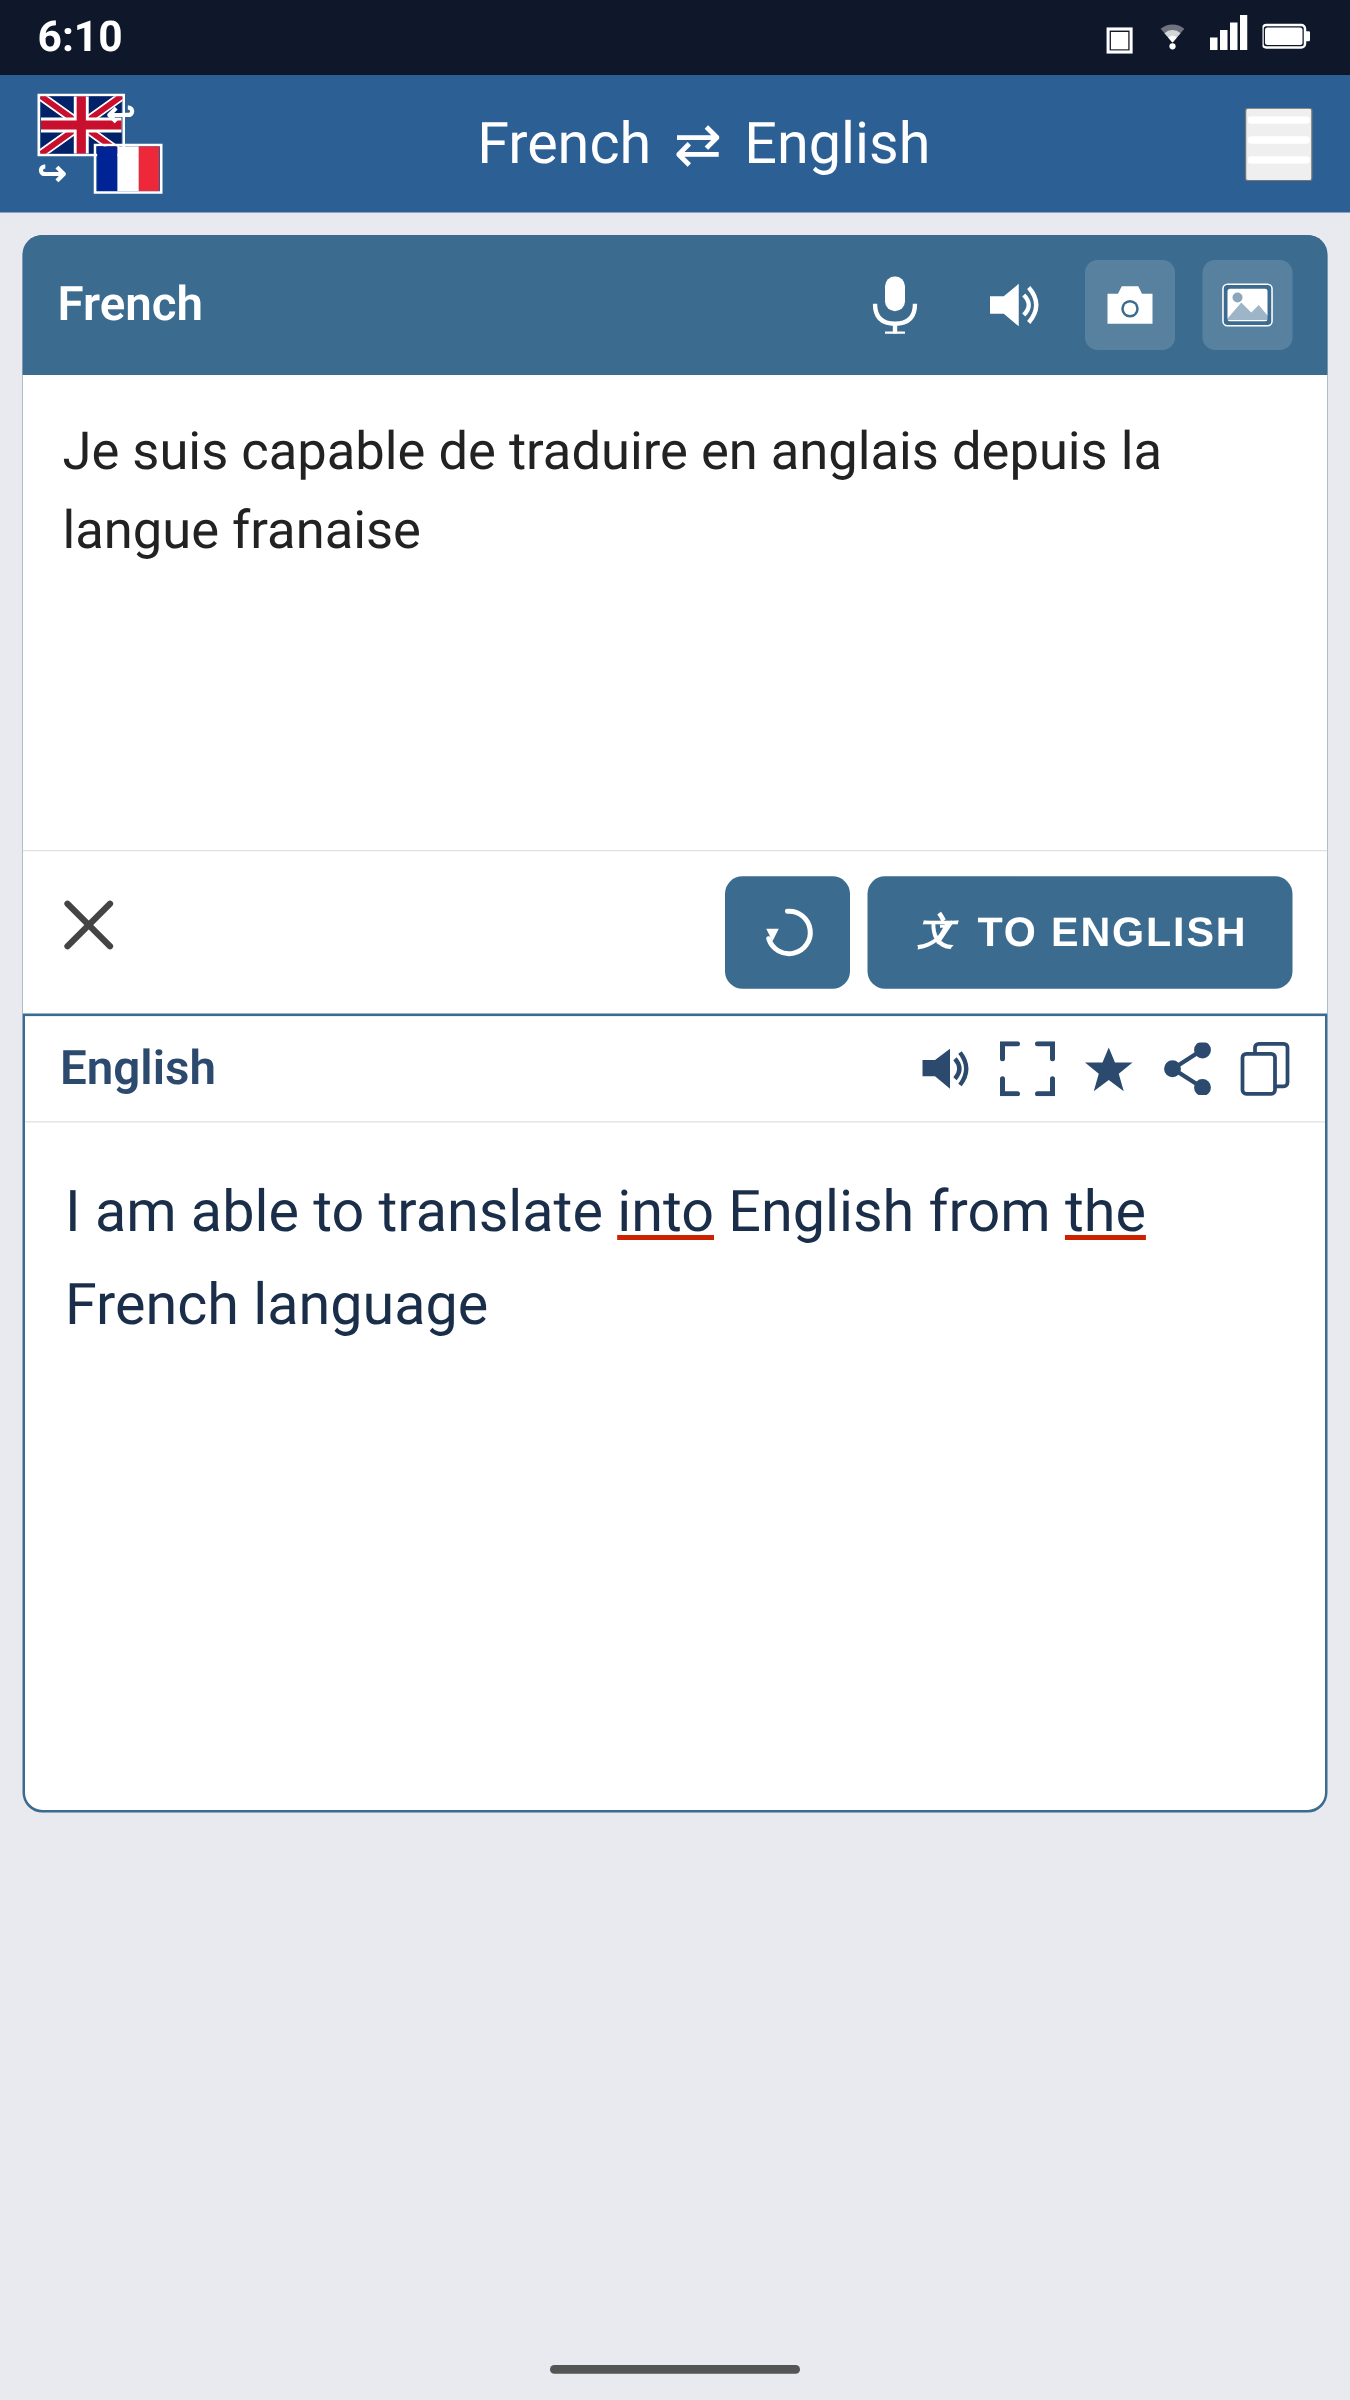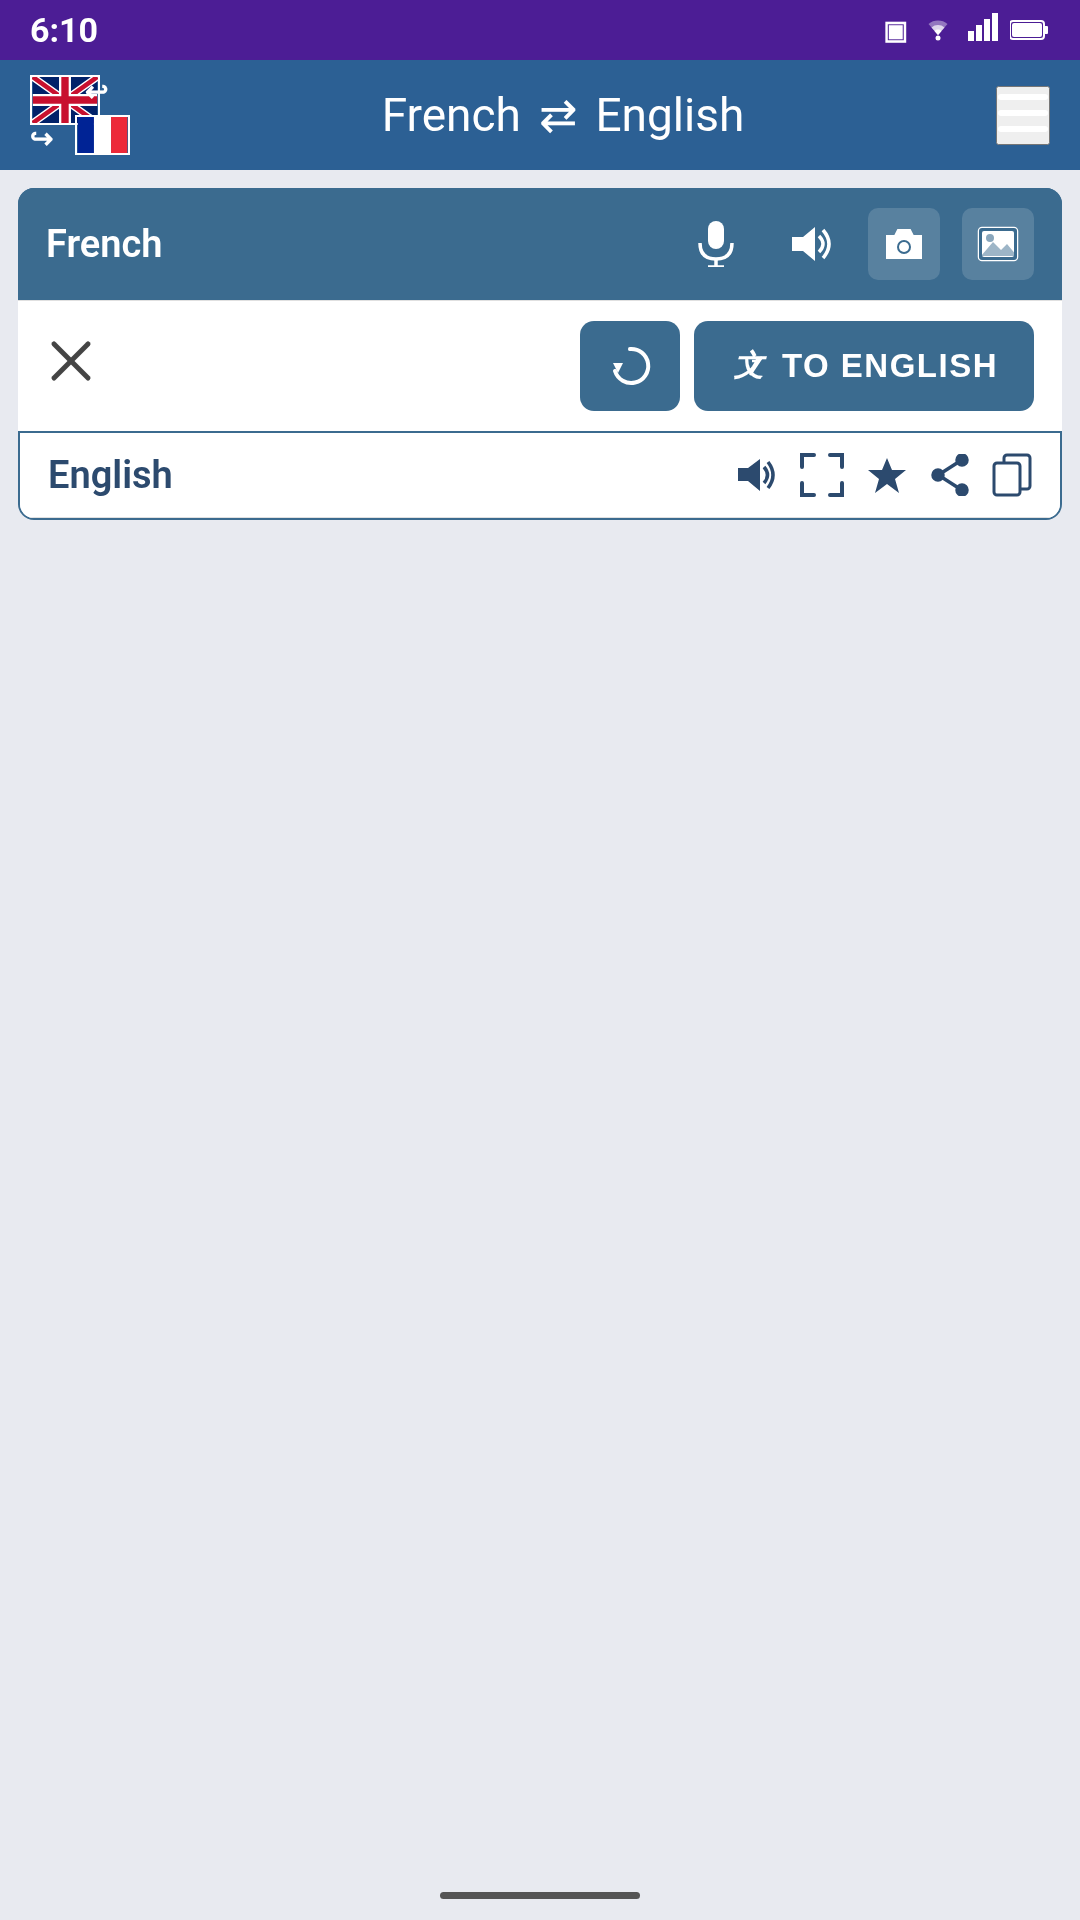--- a/index.html
+++ b/index.html
@@ -8,21 +8,21 @@
       width: 1080px;
       min-height: 1920px;
       font-family: 'Roboto', Arial, sans-serif;
       background: #e8eaf0;
       display: flex;
       flex-direction: column;
     }
 
     
     .status-bar {
-      background: #4c1d95;
+      background: #0f172a;
       height: 60px;
       display: flex;
       align-items: center;
       justify-content: space-between;
       padding: 0 30px;
       color: white;
       font-size: 30px;
       font-weight: bold;
     }
     .status-bar .time { font-size: 34px; font-weight: bold; }
@@ -347,20 +347,23 @@
             <rect x="2" y="2" width="38" height="32" rx="3" stroke="white" stroke-width="2.5" fill="white"></rect>
             <rect x="2" y="2" width="38" height="32" rx="3" fill="#3b6b8f"></rect>
             <rect x="5" y="5" width="32" height="26" rx="2" fill="white"></rect>
             <circle cx="13" cy="12" r="4" fill="#3b6b8f" opacity="0.6"></circle>
             <polygon points="4,30 16,16 24,24 30,18 40,30" fill="#3b6b8f" opacity="0.5"></polygon>
           </svg>
         </button>
       </div>
     </div>
 
+    <div class="input-text-area">
+      <span>Je suis capable de traduire en anglais depuis la langue franaise</span>
+    </div>
 
     <div class="input-footer">
       <button class="clear-btn">
         <svg width="50" height="50" viewBox="0 0 50 50">
           <line x1="8" y1="8" x2="42" y2="42" stroke="#444" stroke-width="5" stroke-linecap="round"></line>
           <line x1="42" y1="8" x2="8" y2="42" stroke="#444" stroke-width="5" stroke-linecap="round"></line>
         </svg>
       </button>
       <div class="action-btns">
         <button class="refresh-btn">
@@ -416,19 +419,22 @@
         </button>
         <button class="output-icon-btn">
           <svg width="40" height="44" viewBox="0 0 40 44" fill="none" stroke="#2c4a6e" stroke-width="3.5">
             <rect x="12" y="2" width="26" height="34" rx="3" stroke="#2c4a6e" stroke-width="3"></rect>
             <rect x="2" y="10" width="26" height="32" rx="3" stroke="#2c4a6e" stroke-width="3" fill="white"></rect>
           </svg>
         </button>
       </div>
     </div>
 
+    <div class="output-text-area">
+      <span>I am able to translate </span><span class="underline-red">into</span><span> English from </span><span class="underline-red">the</span><span><br>French language</span>
+    </div>
   </div>
 
 </div>
 
 <div class="home-indicator">
   <div class="home-bar"></div>
 </div>
 
 </body></html>

